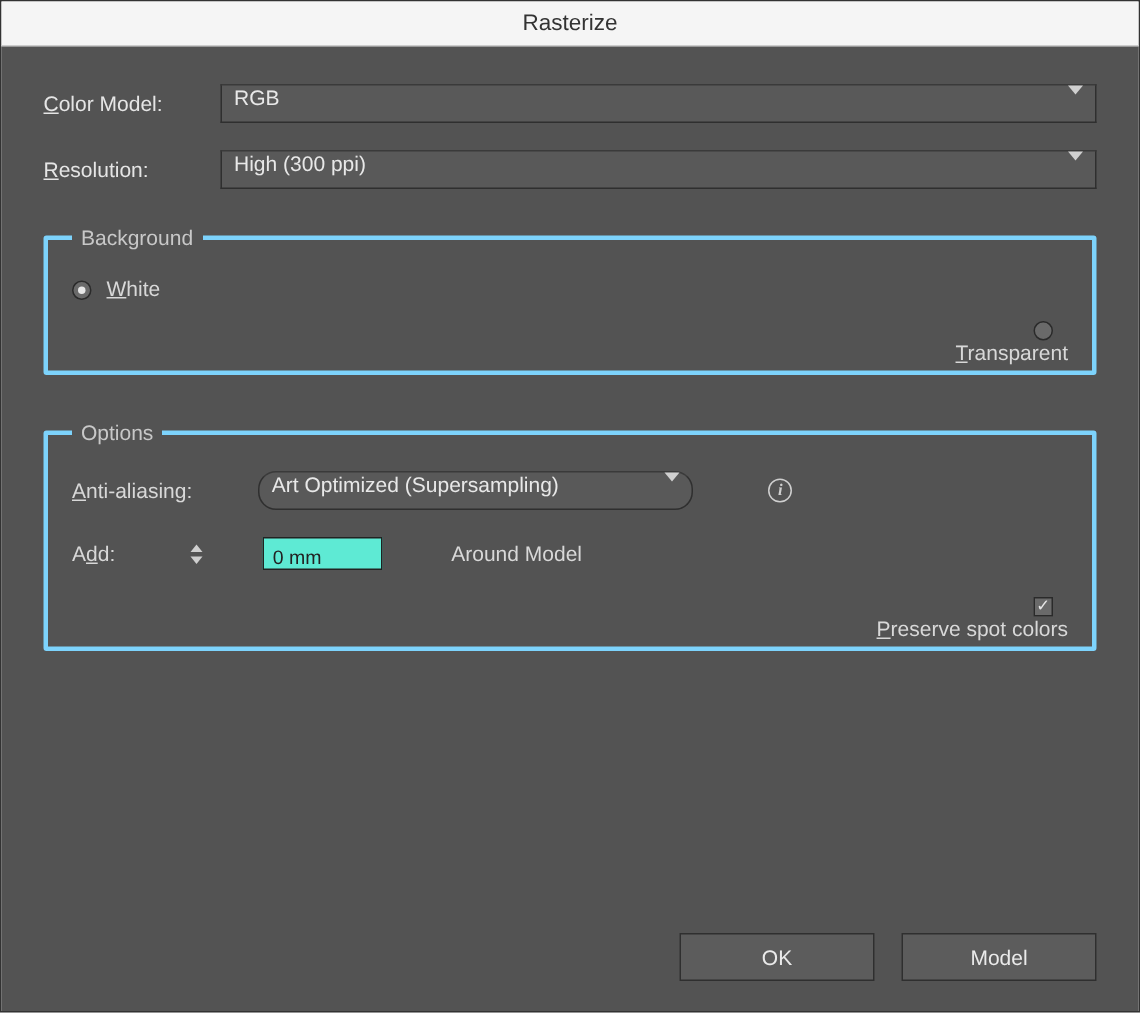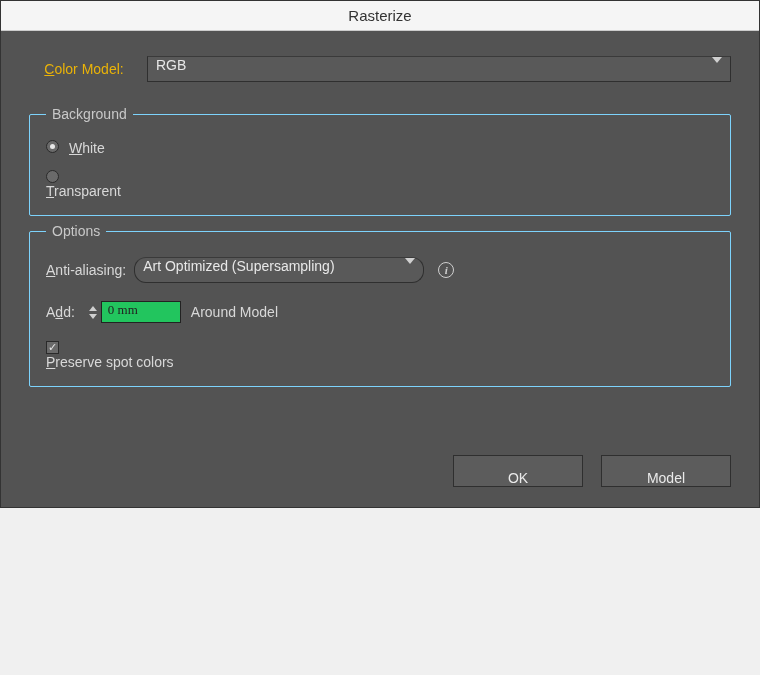--- a/index.html
+++ b/index.html
@@ -5,21 +5,21 @@
   * { box-sizing: border-box; margin: 0; padding: 0; }
   body {
     font-family: "Segoe UI", Tahoma, sans-serif;
     background: #f0f0f0;
     width: 760px;
     height: 675px;
     overflow: hidden;
   }
   .dialog {
     width: 760px;
-    height: 508px;
+    height: 675px;
     border: 1px solid #333;
     background: #f5f5f5;
     display: flex;
     flex-direction: column;
   }
   .titlebar {
     height: 30px;
     background: #f5f5f5;
     text-align: center;
     font-size: 15px;
@@ -36,23 +36,23 @@
     display: flex;
     flex-direction: column;
   }
   .row {
     display: flex;
     align-items: center;
     margin-bottom: 18px;
   }
   .label-col {
     width: 118px;
-    text-align: center;
+    text-align: left;
     padding-right: 8px;
-    color: #eab308;
+    color: #e5e5e5;
   }
   .dropdown {
     flex: 1;
     height: 26px;
     background: #595959;
     border: 1px solid #2f2f2f;
     border-top-color: #3a3a3a;
     display: flex;
     padding: 0 8px;
     position: relative;
@@ -62,34 +62,34 @@
     flex: 1;
     color: #e8e8e8;
   }
   .dropdown .dd-arrow {
     width: 0; height: 0;
     border-left: 5px solid transparent;
     border-right: 5px solid transparent;
     border-top: 6px solid #d0d0d0;
   }
   fieldset.group {
-    border: 1px solid #7dd3fc;
+    border: 3px solid #7dd3fc;
     border-radius: 2px;
-    padding: 18px 16px 16px 16px;
+    padding: 18px 16px 4px 16px;
     margin-top: 6px;
-    margin-bottom: 1px;
+    margin-bottom: 24px;
   }
   fieldset.group legend {
     padding: 0 6px;
     color: #c8c8c8;
     font-size: 14px;
   }
   .radio-row, .check-row {
     display: flex;
-    align-items: flex-start;
+    align-items: flex-end;
     margin-bottom: 14px;
   }
   .radio-row:last-child, .check-row:last-child { margin-bottom: 0; flex-direction: column; }
   .radio-outer {
     width: 13px; height: 13px;
     border-radius: 50%;
     border: 1px solid #2a2a2a;
     background: #6a6a6a;
     display: flex;
     align-items: center;
@@ -112,20 +112,21 @@
     justify-content: center;
     cursor: pointer;
     font-size: 11px;
     color: #e8e8e8;
     line-height: 1;
   }
   .opt-row {
     display: flex;
     align-items: center;
     margin-bottom: 18px;
+    gap: 36px;
   }
   .opt-row .lbl {
     margin-right: 8px;
   }
   .dropdown.small {
     flex: 0 0 290px;
     border-radius: 12px;
   }
   .info-icon {
     width: 16px; height: 16px;
@@ -150,46 +151,45 @@
     width: 0; height: 0;
     border-left: 4px solid transparent;
     border-right: 4px solid transparent;
     cursor: pointer;
   }
   .stepper .up { border-bottom: 5px solid #cfcfcf; margin-bottom: 3px; }
   .stepper .down { border-top: 5px solid #cfcfcf; }
   .num-input {
     width: 80px;
     height: 22px;
-    background: #22c55e;
+    background: #5eead4;
     border: 1px solid #222;
     color: #222;
     padding: 0 6px;
     font-size: 13px;
     display: flex;
-    align-items: flex-start;
+    align-items: flex-end;
     margin-right: 10px;
-    font-family: Liberation Serif, serif;
   }
   .footer {
     display: flex;
     justify-content: flex-end;
     gap: 18px;
     margin-top: auto;
     padding-top: 18px;
   }
   .btn {
     width: 130px;
     height: 32px;
     background: #5c5c5c;
     border: 1px solid #2f2f2f;
     color: #eaeaea;
     font-size: 14px;
     display: flex;
-    align-items: flex-end;
+    align-items: center;
     justify-content: center;
     cursor: pointer;
   }
   .u { text-decoration: underline; }
 </style>
 </head>
 <body>
 
 <div class="dialog">
   <div class="titlebar">
@@ -199,20 +199,27 @@
   <div class="content">
 
     <div class="row">
       <div class="label-col"><span class="u">C</span>olor Model:</div>
       <div class="dropdown">
         <span class="dd-text">RGB</span>
         <span class="dd-arrow"></span>
       </div>
     </div>
 
+    <div class="row">
+      <div class="label-col"><span class="u">R</span>esolution:</div>
+      <div class="dropdown">
+        <span class="dd-text">High (300 ppi)</span>
+        <span class="dd-arrow"></span>
+      </div>
+    </div>
 
     <fieldset class="group">
       <legend>Background</legend>
 
       <div class="radio-row">
         <span class="radio-outer">
           <span class="radio-dot"></span>
         </span>
         <span><span class="u">W</span>hite</span>
       </div>

